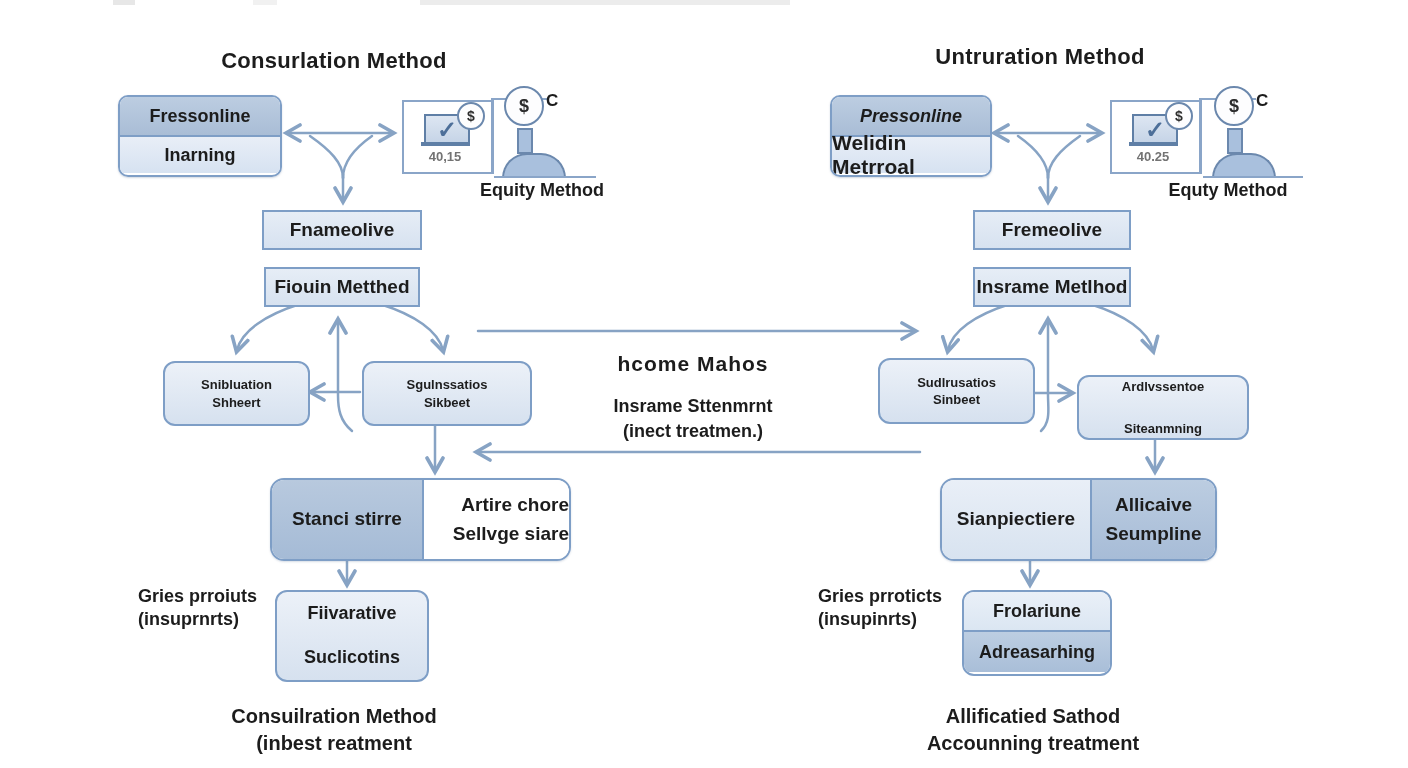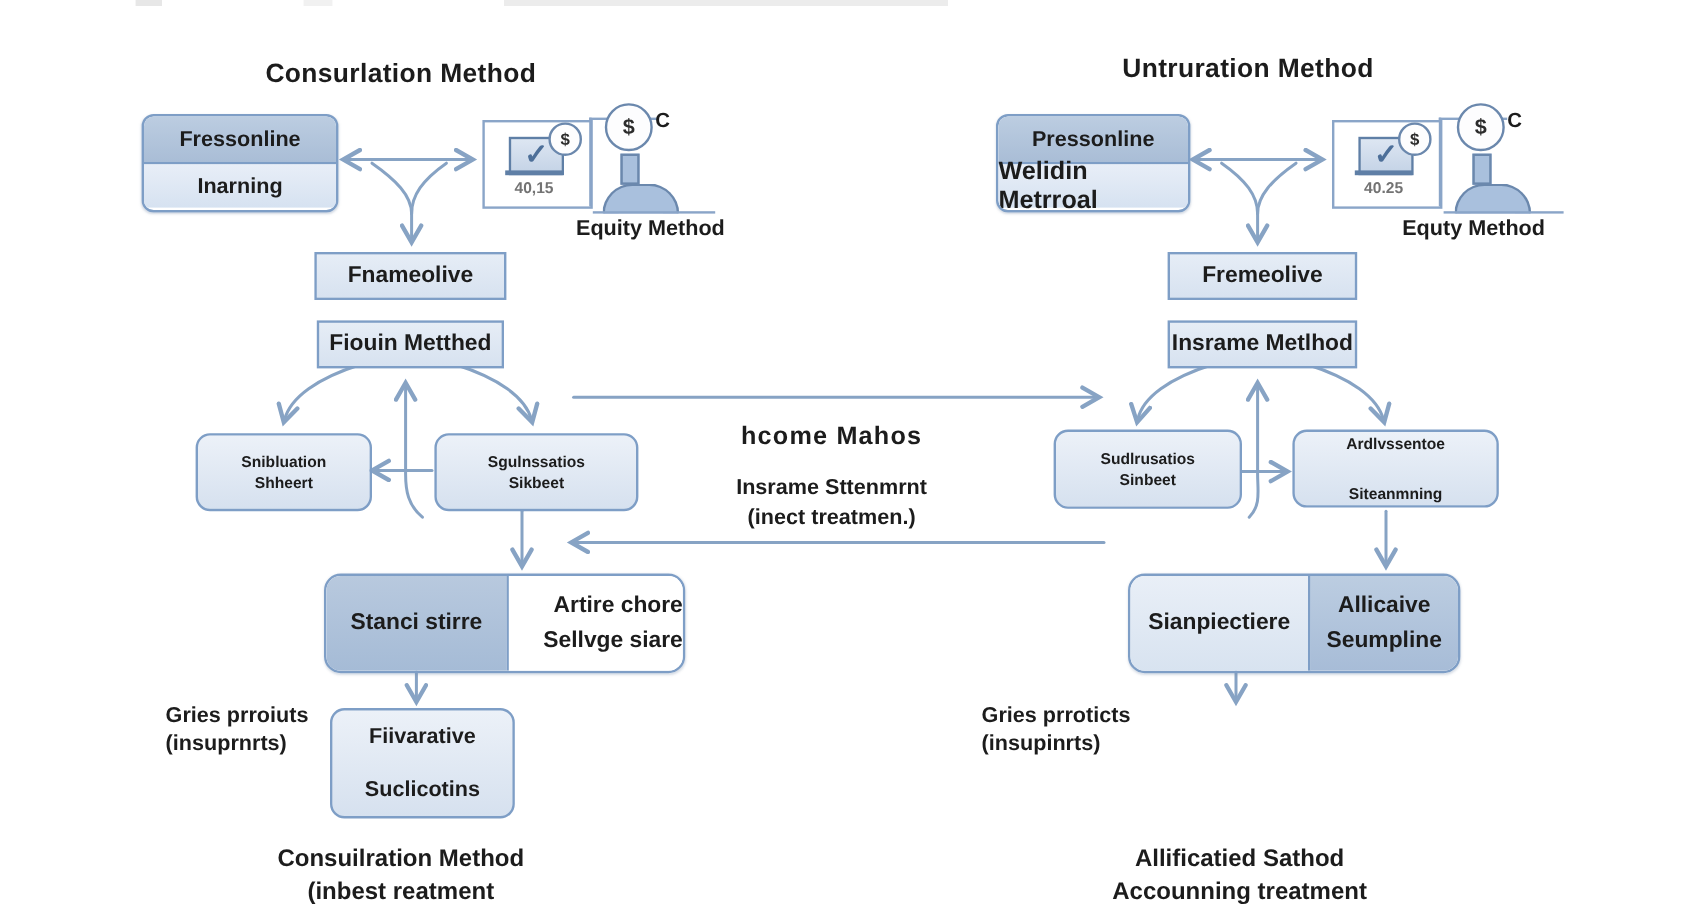--- a/index.html
+++ b/index.html
@@ -159,21 +159,21 @@
 
   <div class="abs centerhead" style="left:593px;top:352px;width:200px;">hcome Mahos</div>
   <div class="abs centersub" style="left:568px;top:394px;width:250px;">
     <div>Insrame Sttenmrnt</div>
     <div>(inect treatmen.)</div>
   </div>
 
   <div class="abs title" style="left:890px;top:44px;width:300px;">Untruration Method</div>
 
   <div class="abs topbox" style="left:830px;top:95px;width:158px;height:78px;">
-    <div class="r1" style="height:38px;">Pressonline</div>
+    <div class="r1" style="height:38px;font-style:italic;">Pressonline</div>
     <div class="r2" style="height:36px;font-size:21px;">Welidin Metrroal</div>
   </div>
 
   <div class="abs iconbox" style="left:1110px;top:100px;width:88px;height:70px;"></div>
   <div class="abs monitor" style="left:1132px;top:114px;width:42px;height:28px;">
     <span style="font-size:24px;font-weight:bold;color:#4d6f99;line-height:1;">✓</span>
   </div>
   <div class="abs monitorbase" style="left:1129px;top:142px;width:48px;height:4px;"></div>
   <div class="abs coin" style="left:1165px;top:102px;width:24px;height:24px;font-size:14px;">$</div>
   <div class="abs iconvalue" style="left:1124px;top:149px;width:58px;text-align:center;">40.25</div>
@@ -186,39 +186,43 @@
   <div class="abs hline" style="left:1203px;top:176px;width:100px;"></div>
   <div class="abs equitylabel" style="left:1128px;top:180px;width:200px;">Equty Method</div>
 
   <div class="abs rectbox" style="left:973px;top:210px;width:154px;height:36px;">Fremeolive</div>
   <div class="abs rectbox" style="left:973px;top:267px;width:154px;height:36px;">Insrame Metlhod</div>
 
   <div class="abs roundbox" style="left:878px;top:358px;width:153px;height:62px;">
     <span>Sudlrusatios</span>
     <span>Sinbeet</span>
   </div>
-  <div class="abs roundbox" style="left:1077px;top:358px;width:168px;height:61px;gap:24px;">
+  <div class="abs roundbox" style="left:1077px;top:375px;width:168px;height:61px;gap:24px;">
     <span>Ardlvssentoe</span>
     <span>Siteanmning</span>
   </div>
 
   <div class="abs splitbox" style="left:940px;top:478px;width:273px;height:79px;">
     <div class="half" style="width:148px;background:linear-gradient(#e9eff7,#d8e3f0);">
       <span>Sianpiectiere</span>
     </div>
     <div class="half" style="flex:1;background:linear-gradient(#bccde1,#a7bcd7);border-left:2px solid #7e9ec6;">
       <span>Allicaive</span>
       <span>Seumpline</span>
     </div>
   </div>
 
   <div class="abs note" style="left:818px;top:585px;width:180px;">
     <div>Gries prroticts</div>
     <div>(insupinrts)</div>
   </div>
 
+  <div class="abs stackbox" style="left:962px;top:590px;width:146px;height:82px;">
+    <div class="s1" style="height:38px;">Frolariune</div>
+    <div class="s2" style="height:40px;">Adreasarhing</div>
+  </div>
 
   <div class="abs caption" style="left:883px;top:703px;width:300px;">
     <div>Allificatied Sathod</div>
     <div>Accounning treatment</div>
   </div>
 
 </div>
 
 </body></html>

